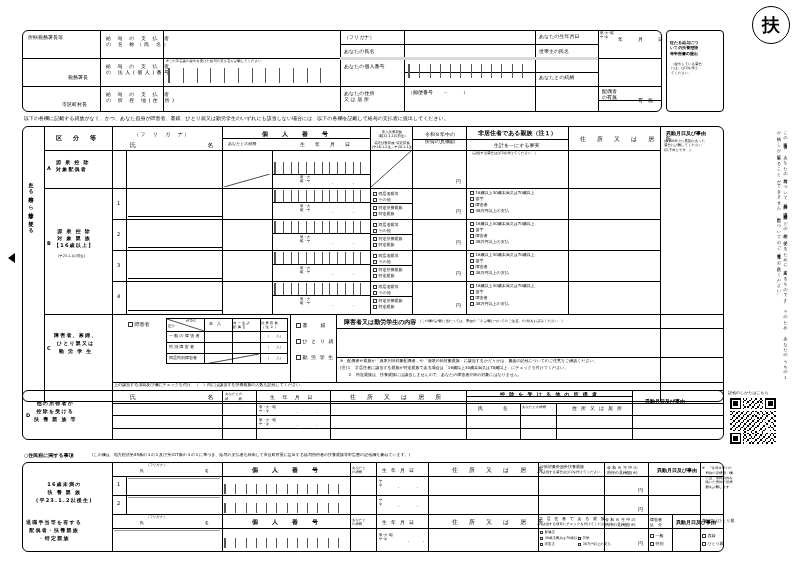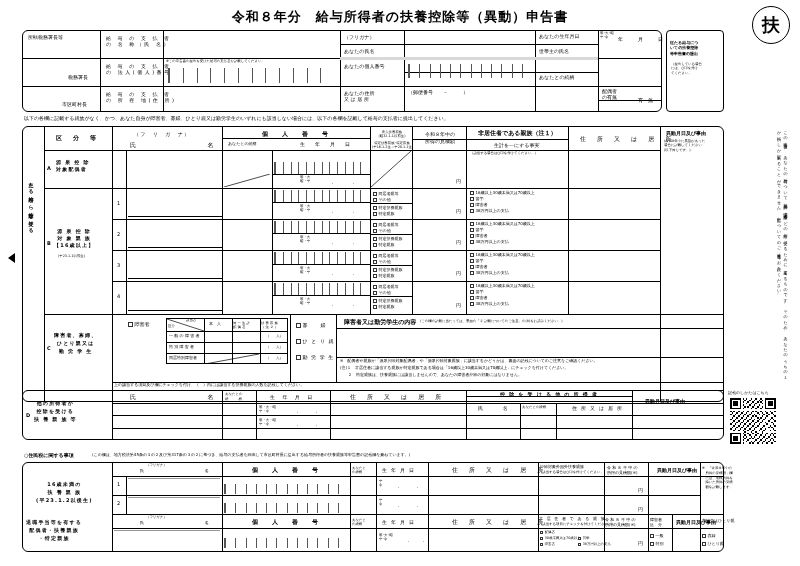--- a/index.html
+++ b/index.html
@@ -90,21 +90,20 @@
     border-top:5px solid transparent;
     border-bottom:5px solid transparent;
     border-right:7px solid #000;
   }
 </style>
 </head>
 <body>
 
 <div class="page">
 
-  <div class="abs" id="title">令和８年分　給与所得者の扶養控除等（異動）申告書</div>
 
   <div class="abs" id="seal">扶</div>
 
   <div class="frame" style="left:22px; top:30px; width:640px; height:82px;"></div>
 
   <div class="vl" style="left:100px; top:30px; height:82px;"></div>
   <div class="vl" style="left:163px; top:30px; height:82px;"></div>
   <div class="vl" style="left:340px; top:30px; height:82px;"></div>
   <div class="vl" style="left:404px; top:30px; height:82px;"></div>
   <div class="vl" style="left:535px; top:30px; height:82px;"></div>

